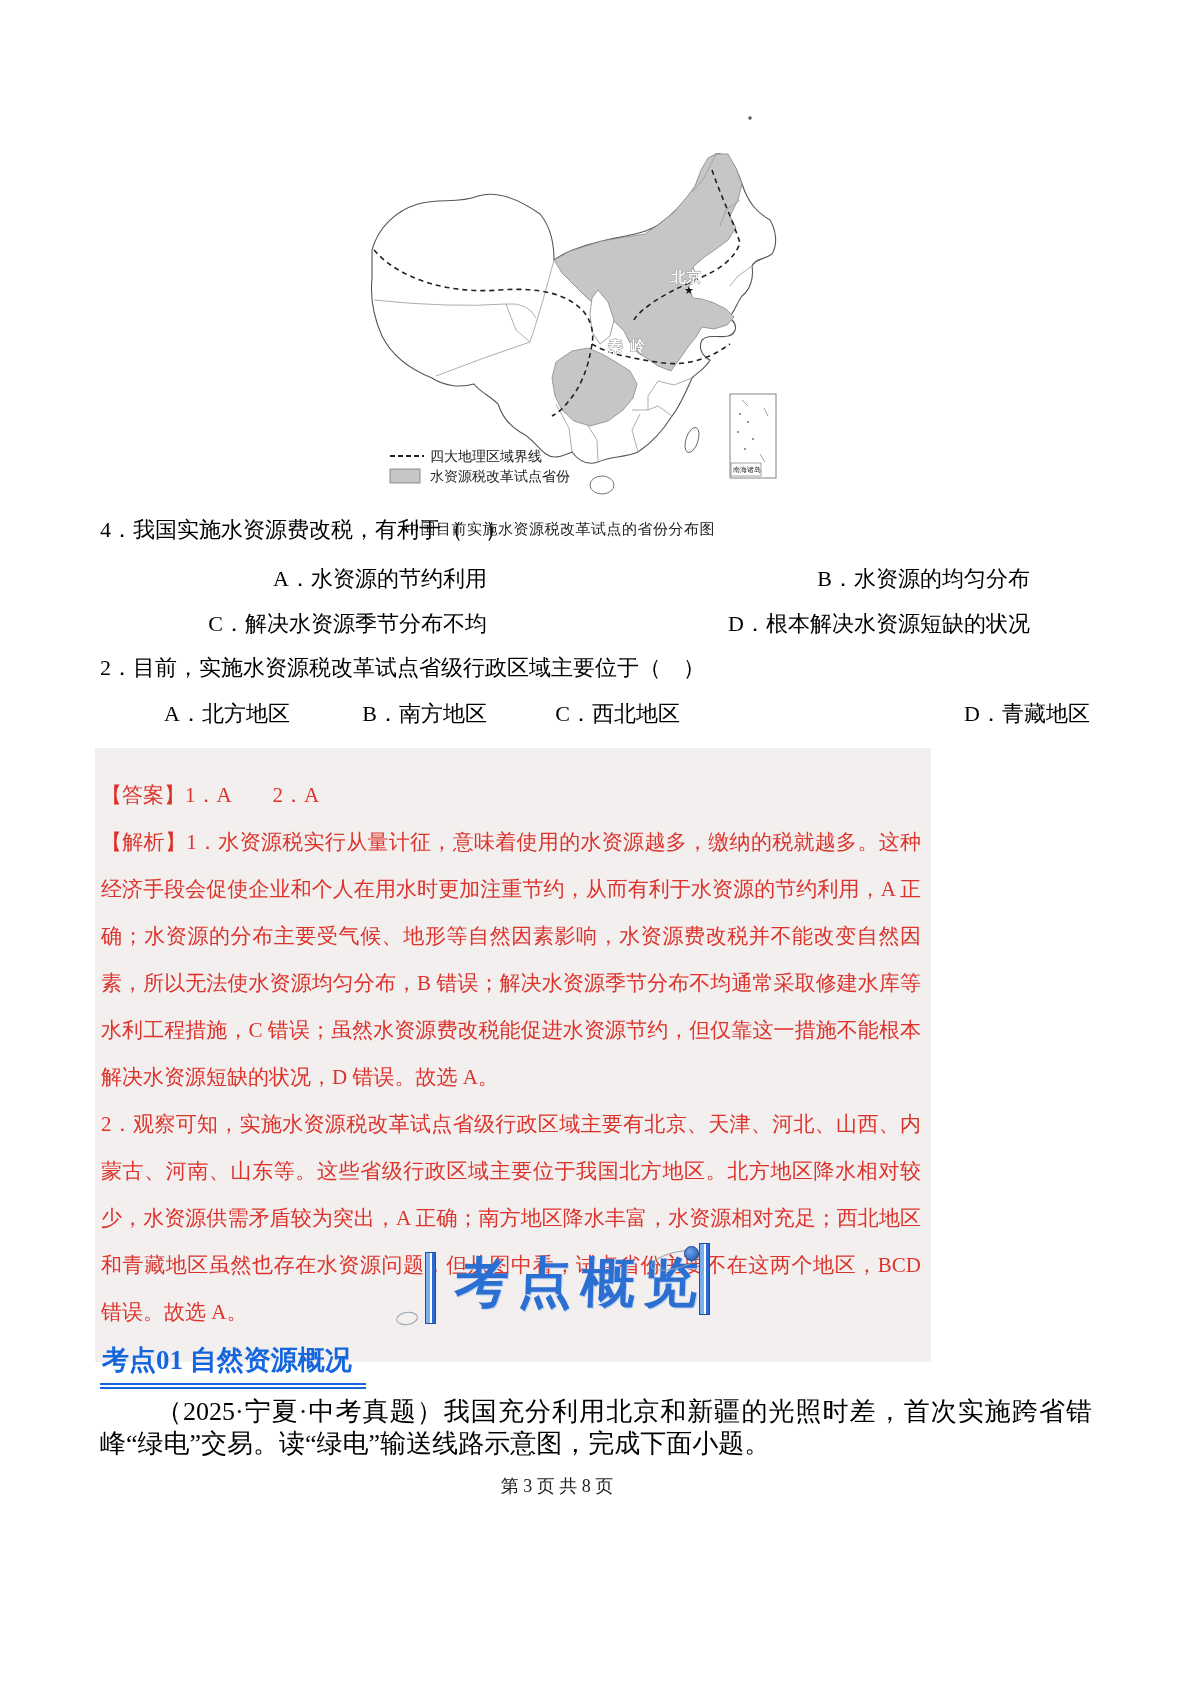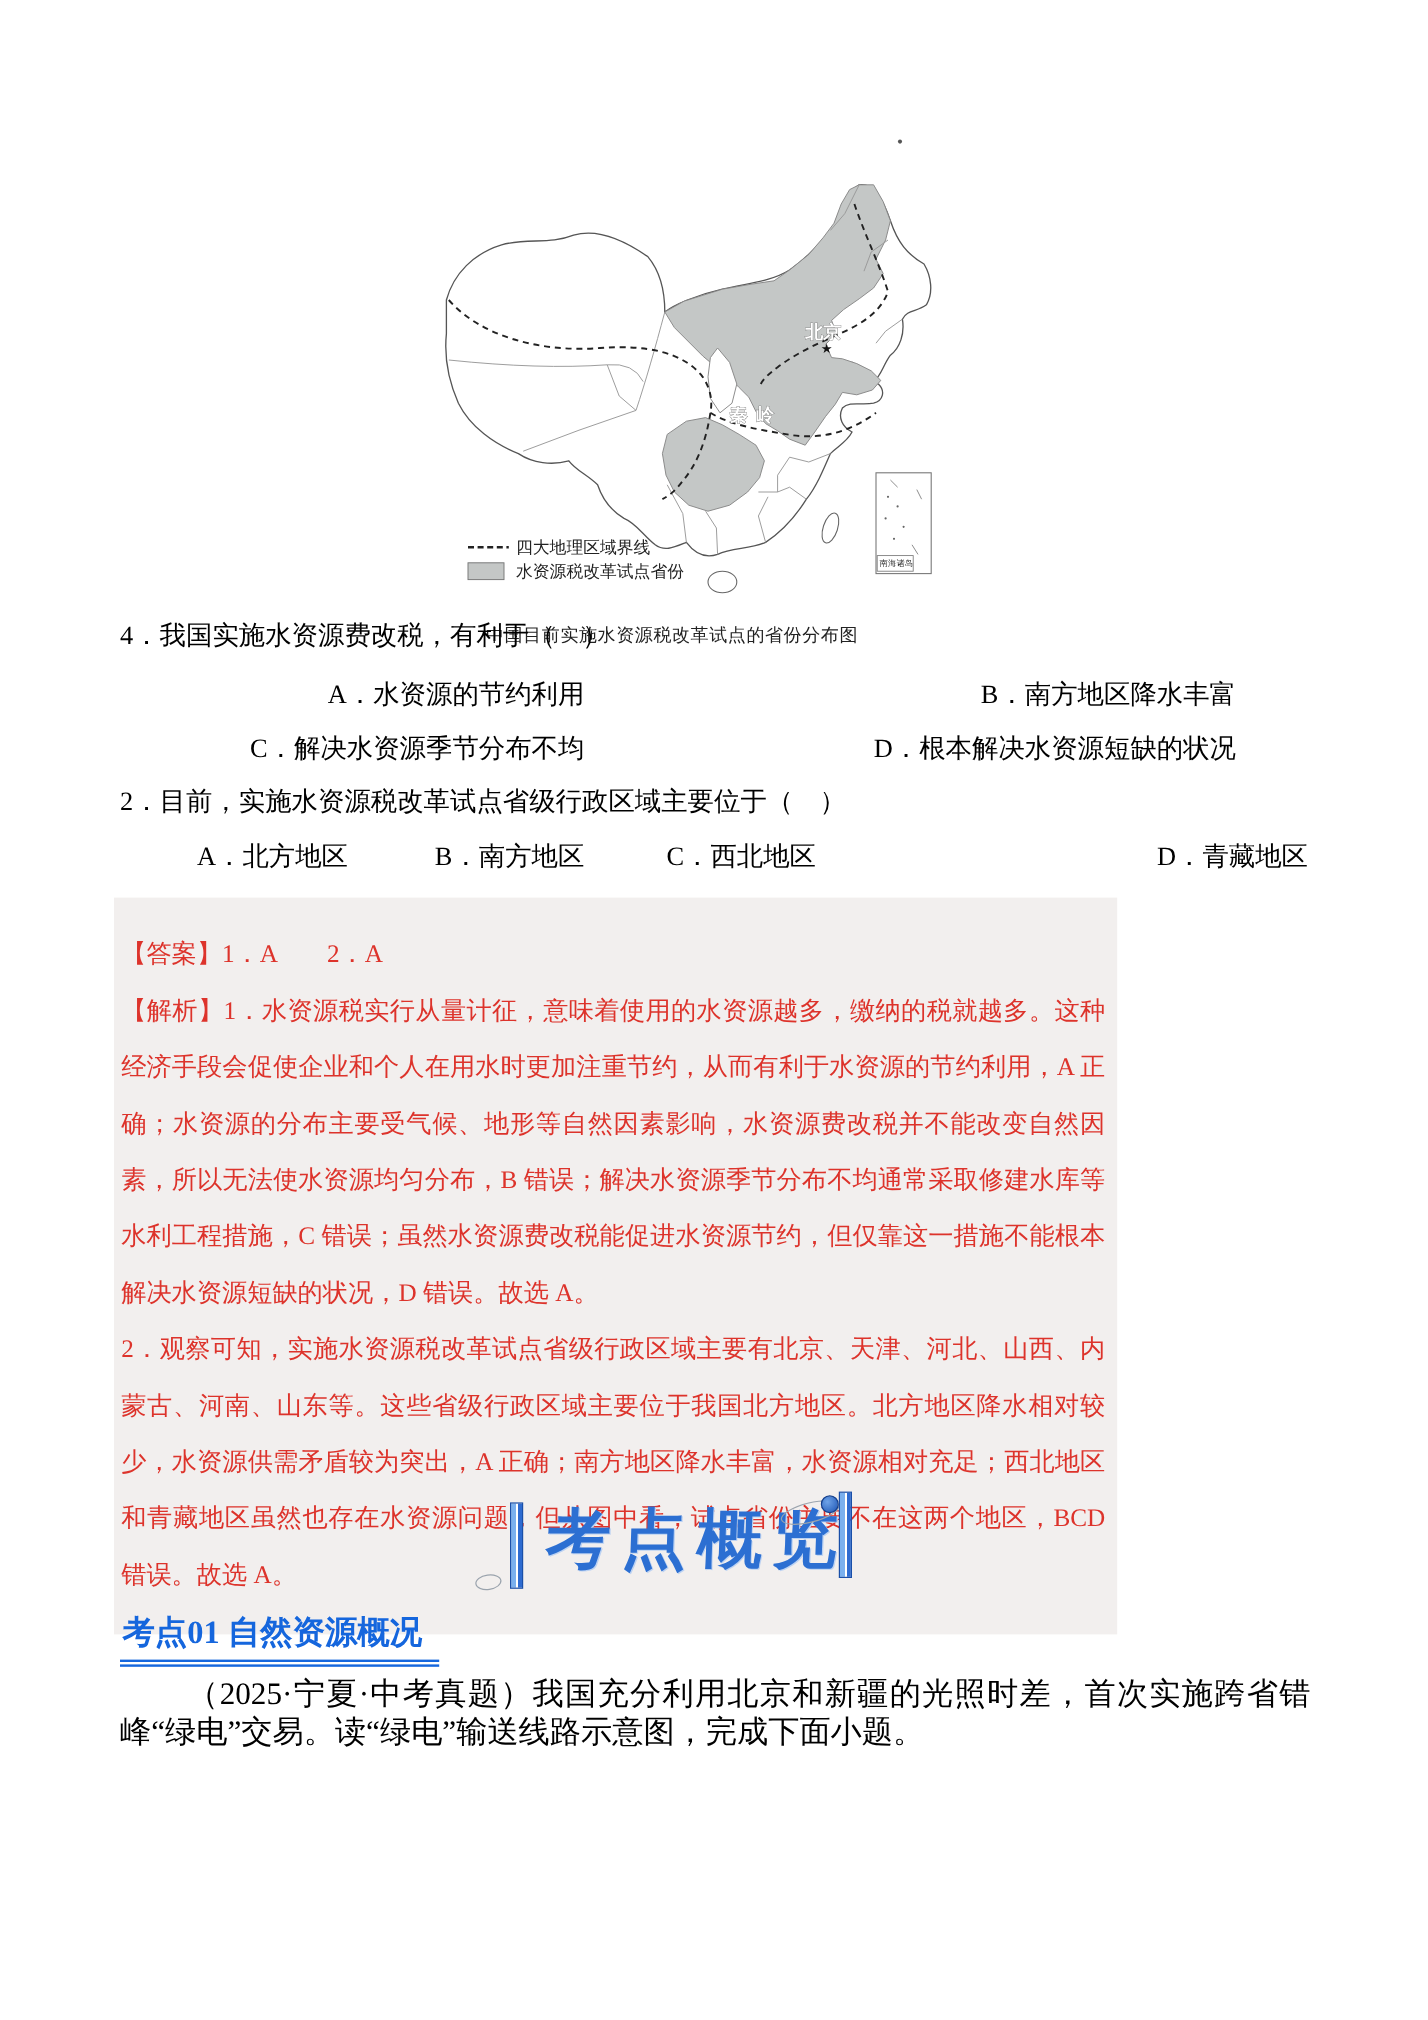--- a/index.html
+++ b/index.html
@@ -161,21 +161,21 @@
         <rect x="391" y="355" width="30" height="13" fill="#ffffff" stroke="#777" stroke-width="0.7"></rect>
         <text x="393" y="364" font-size="7" fill="#333">南海诸岛</text>
       </g>
     </svg>
     <div class="map-caption">中国目前实施水资源税改革试点的省份分布图</div>
   </div>
 
   <p class="stem" id="q1-stem">4．我国实施水资源费改税，有利于（　）</p>
   <div class="opt-grid" id="q1-opts">
     <span>A．水资源的节约利用</span>
-    <span>B．南方地区降水丰富</span>
+    <span>B．水资源的均匀分布</span>
     <span>C．解决水资源季节分布不均</span>
     <span>D．根本解决水资源短缺的状况</span>
   </div>
 
   <p class="stem" id="q2-stem">2．目前，实施水资源税改革试点省级行政区域主要位于（　）</p>
   <div class="opt-grid" id="q2-opts">
     <span>A．北方地区</span>
     <span>B．南方地区</span>
     <span>C．西北地区</span>
     <span>D．青藏地区</span>
@@ -197,14 +197,15 @@
   <div class="banner-title">考点概览</div>
   <div class="banner-ellipse" id="banner-orbit"></div>
   <div id="banner-planet"></div>
   <div class="banner-bar" id="banner-bar-right"></div>
   <div class="banner-ellipse" id="banner-small-ellipse"></div>
 
   <div class="section-heading">考点01 自然资源概况</div>
 
   <p class="intro">（2025·宁夏·中考真题）我国充分利用北京和新疆的光照时差，首次实施跨省错峰“绿电”交易。读“绿电”输送线路示意图，完成下面小题。</p>
 
+  <div class="footer">第 3 页 共 8 页</div>
 
 </div>
 
 </body></html>

